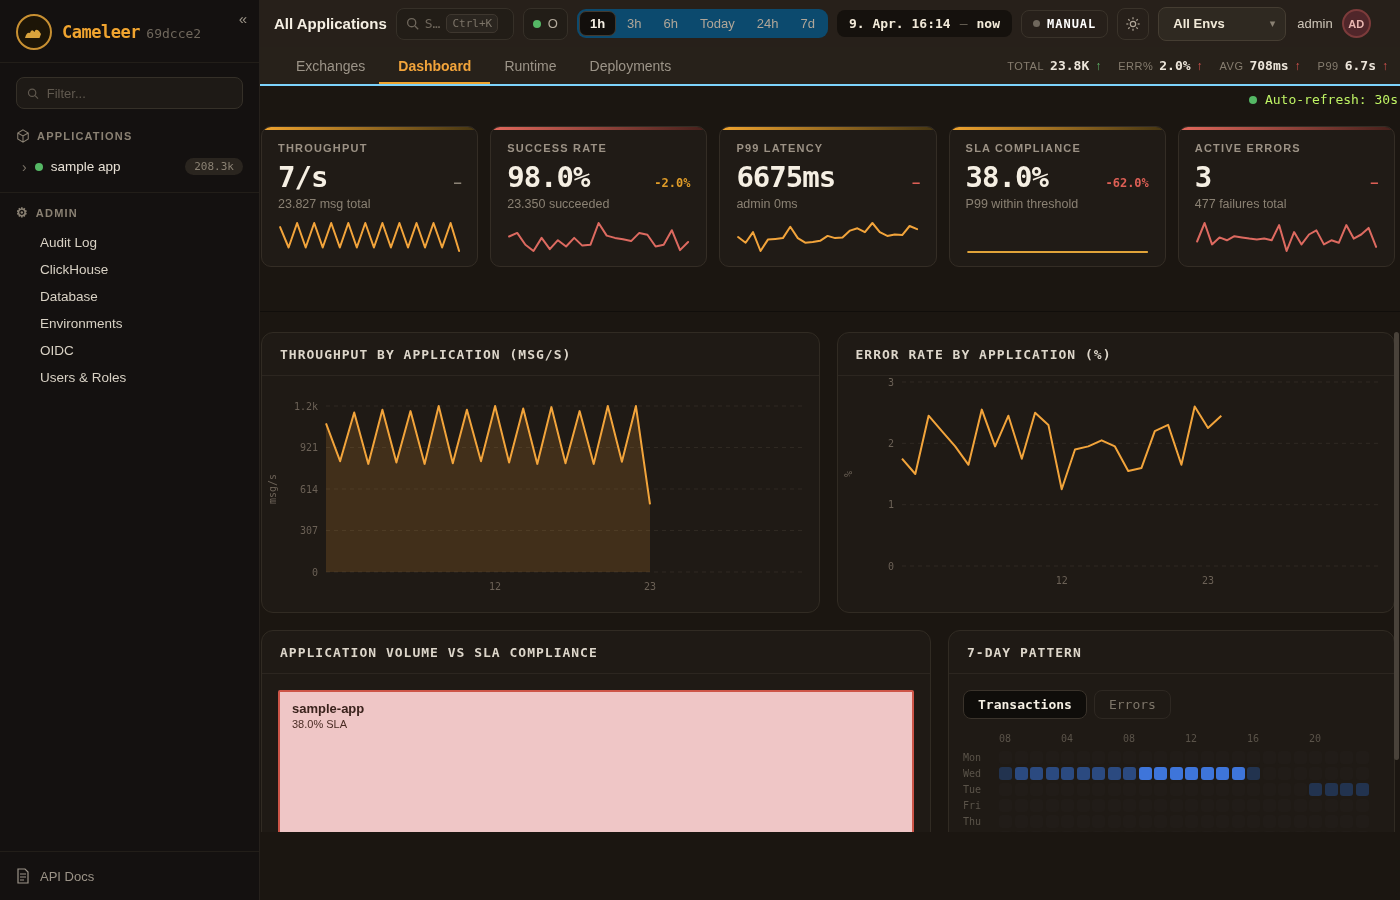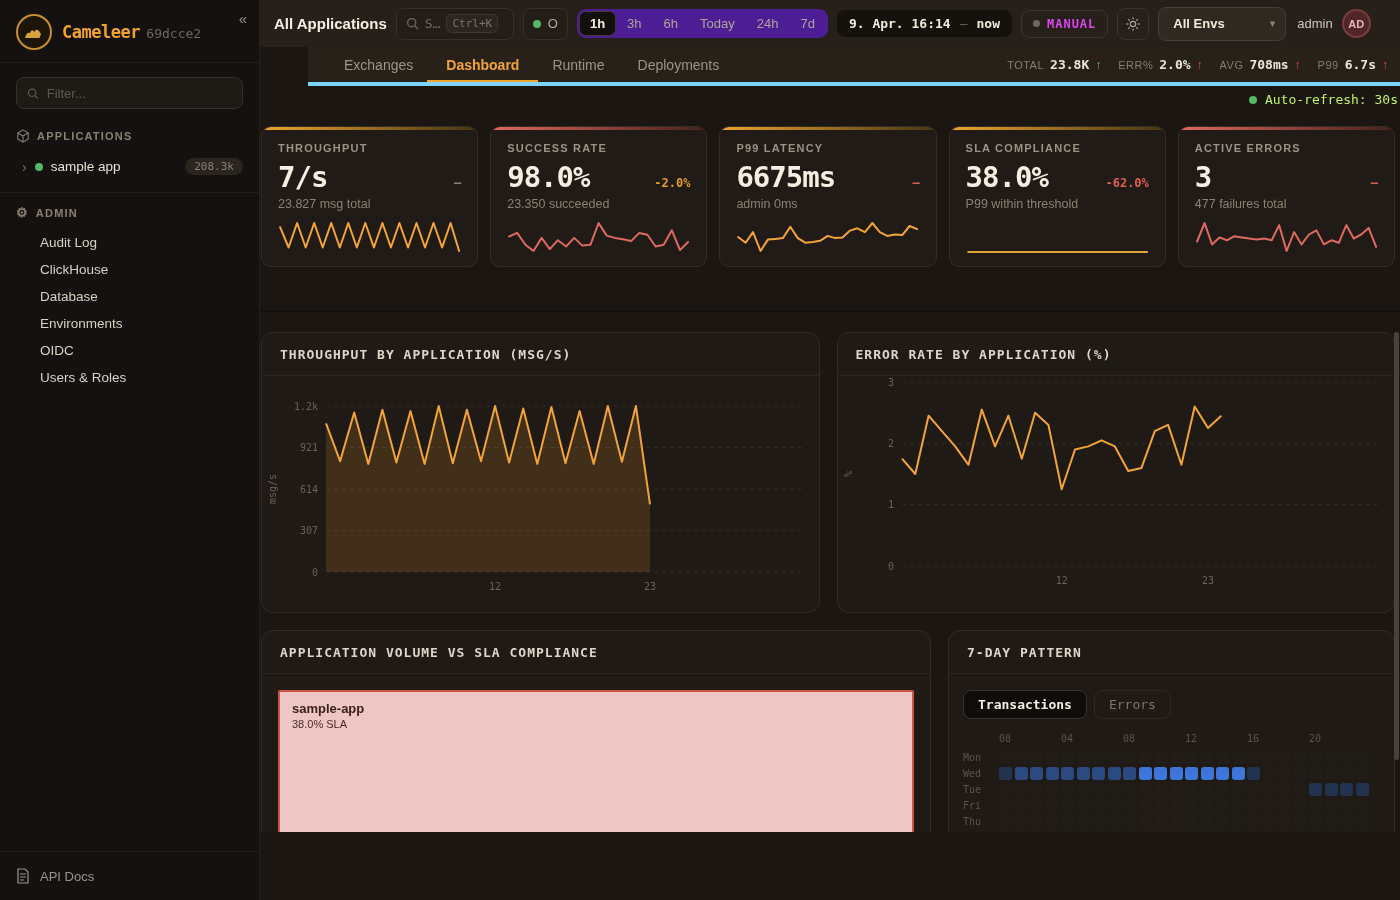--- a/index.html
+++ b/index.html
@@ -33,36 +33,36 @@
   .sb-foot { border-top:1px solid #221e19; padding:16px; display:flex; align-items:center; gap:10px; color:#9c9488; font-size:13px; cursor:pointer; }
 
   
   .main { flex:1; display:flex; flex-direction:column; min-width:0; }
   .topbar { height:47px; min-height:47px; background:#27201a; display:flex; align-items:center; padding:0 12px 0 14px; gap:9px; }
   .tb-title { font-size:15px; font-weight:bold; color:#f5efe3; white-space:nowrap; }
   .tb-search { width:118px; height:32px; background:#221d17; border:1px solid #363028; border-radius:8px; display:flex; align-items:center; gap:6px; padding:0 6px 0 9px; cursor:text; }
   .tb-search .ph { color:#6f675c; font-size:13px; font-family:"DejaVu Sans Mono",monospace; white-space:nowrap; overflow:hidden; }
   .kbd { background:#2a251f; border:1px solid #3e372f; border-radius:5px; color:#7c7468; font-family:"DejaVu Sans Mono",monospace; font-size:11px; padding:2px 5px; white-space:nowrap; }
   .tb-status { height:32px; border:1px solid #363028; border-radius:8px; background:#221d17; display:flex; align-items:center; gap:7px; padding:0 9px; color:#b4ab9d; font-size:13px; cursor:pointer; }
-  .tb-ranges { display:flex; align-items:center; background:#4c1d95; border-radius:9px; padding:2px; }
+  .tb-ranges { display:flex; align-items:center; background:#0c4a6e; border-radius:9px; padding:2px; }
   .tb-range { padding:5px 11px; font-size:13px; color:#b0a698; cursor:pointer; border-radius:7px; white-space:nowrap; }
   .tb-range.active { background:#120f0c; border:1px solid #423a30; color:#f5efe3; font-weight:bold; padding:4px 10px; }
   .tb-date { background:#15110d; border-radius:8px; padding:6px 12px; display:flex; align-items:center; gap:9px; font-family:"DejaVu Sans Mono",monospace; font-size:13px; white-space:nowrap; }
   .tb-date .d { color:#f2ead9; font-weight:bold; }
   .tb-date .sep { color:#6f675c; }
-  .tb-manual { border:1px solid #3a332a; border-radius:8px; padding:6px 11px; display:flex; align-items:center; gap:7px; color:#d946ef; font-family:"DejaVu Sans Mono",monospace; font-size:12px; font-weight:bold; letter-spacing:1px; cursor:pointer; white-space:nowrap; }
+  .tb-manual { border:1px solid #3a332a; border-radius:8px; padding:6px 11px; display:flex; align-items:center; gap:7px; color:#ffffff; font-family:"DejaVu Sans Mono",monospace; font-size:12px; font-weight:bold; letter-spacing:1px; cursor:pointer; white-space:nowrap; }
   .tb-manual .dot { background:#6f675c; width:7px; height:7px; }
   .tb-theme { width:32px; height:32px; border:1px solid #3a332a; border-radius:8px; display:flex; align-items:center; justify-content:center; cursor:pointer; }
   .tb-env { background:#2f2921; border:1px solid #453d32; border-radius:8px; height:34px; display:flex; align-items:center; justify-content:space-between; padding:0 10px 0 14px; width:128px; cursor:pointer; }
   .tb-env .lbl { font-size:13px; font-weight:bold; color:#f2ead9; }
   .tb-env .chev { color:#8a8173; font-size:11px; }
   .tb-user { font-size:13px; color:#cfc7ba; margin-left:2px; white-space:nowrap; }
   .tb-avatar { width:29px; height:29px; min-width:29px; border-radius:50%; background:#50262a; border:2px solid #7c3b3b; color:#e9b6b0; font-size:11px; font-weight:bold; display:flex; align-items:center; justify-content:center; cursor:pointer; }
 
-  .tabsrow { height:39px; min-height:39px; background:#27211a; border-bottom:4px solid #7dd3fc; display:flex; align-items:stretch; padding:0 12px 0 36px;margin-left:48px; }
+  .tabsrow { height:39px; min-height:39px; background:#27211a; border-bottom:2px solid #7dd3fc; display:flex; align-items:stretch; padding:0 12px 0 36px; }
   .tabs { display:flex; gap:33px; }
   .tab { display:flex; align-items:center; font-size:14px; color:#9c9488; cursor:pointer; position:relative; }
   .tab.active { color:#f2a43b; font-weight:bold; }
   .tab.active::after { content:""; position:absolute; left:-19px; right:-19px; bottom:0; height:2px; background:#f0a42f; }
   .tabstats { margin-left:auto; display:flex; align-items:center; gap:17px; }
   .stat { display:flex; align-items:baseline; gap:6px; white-space:nowrap; }
   .stat .lb { font-size:11px; color:#867d6f; letter-spacing:0.5px; }
   .stat .vl { font-family:"DejaVu Sans Mono",monospace; font-size:13px; font-weight:bold; color:#ece5da; }
   .stat .ar { font-size:12px; font-weight:bold; }
 

